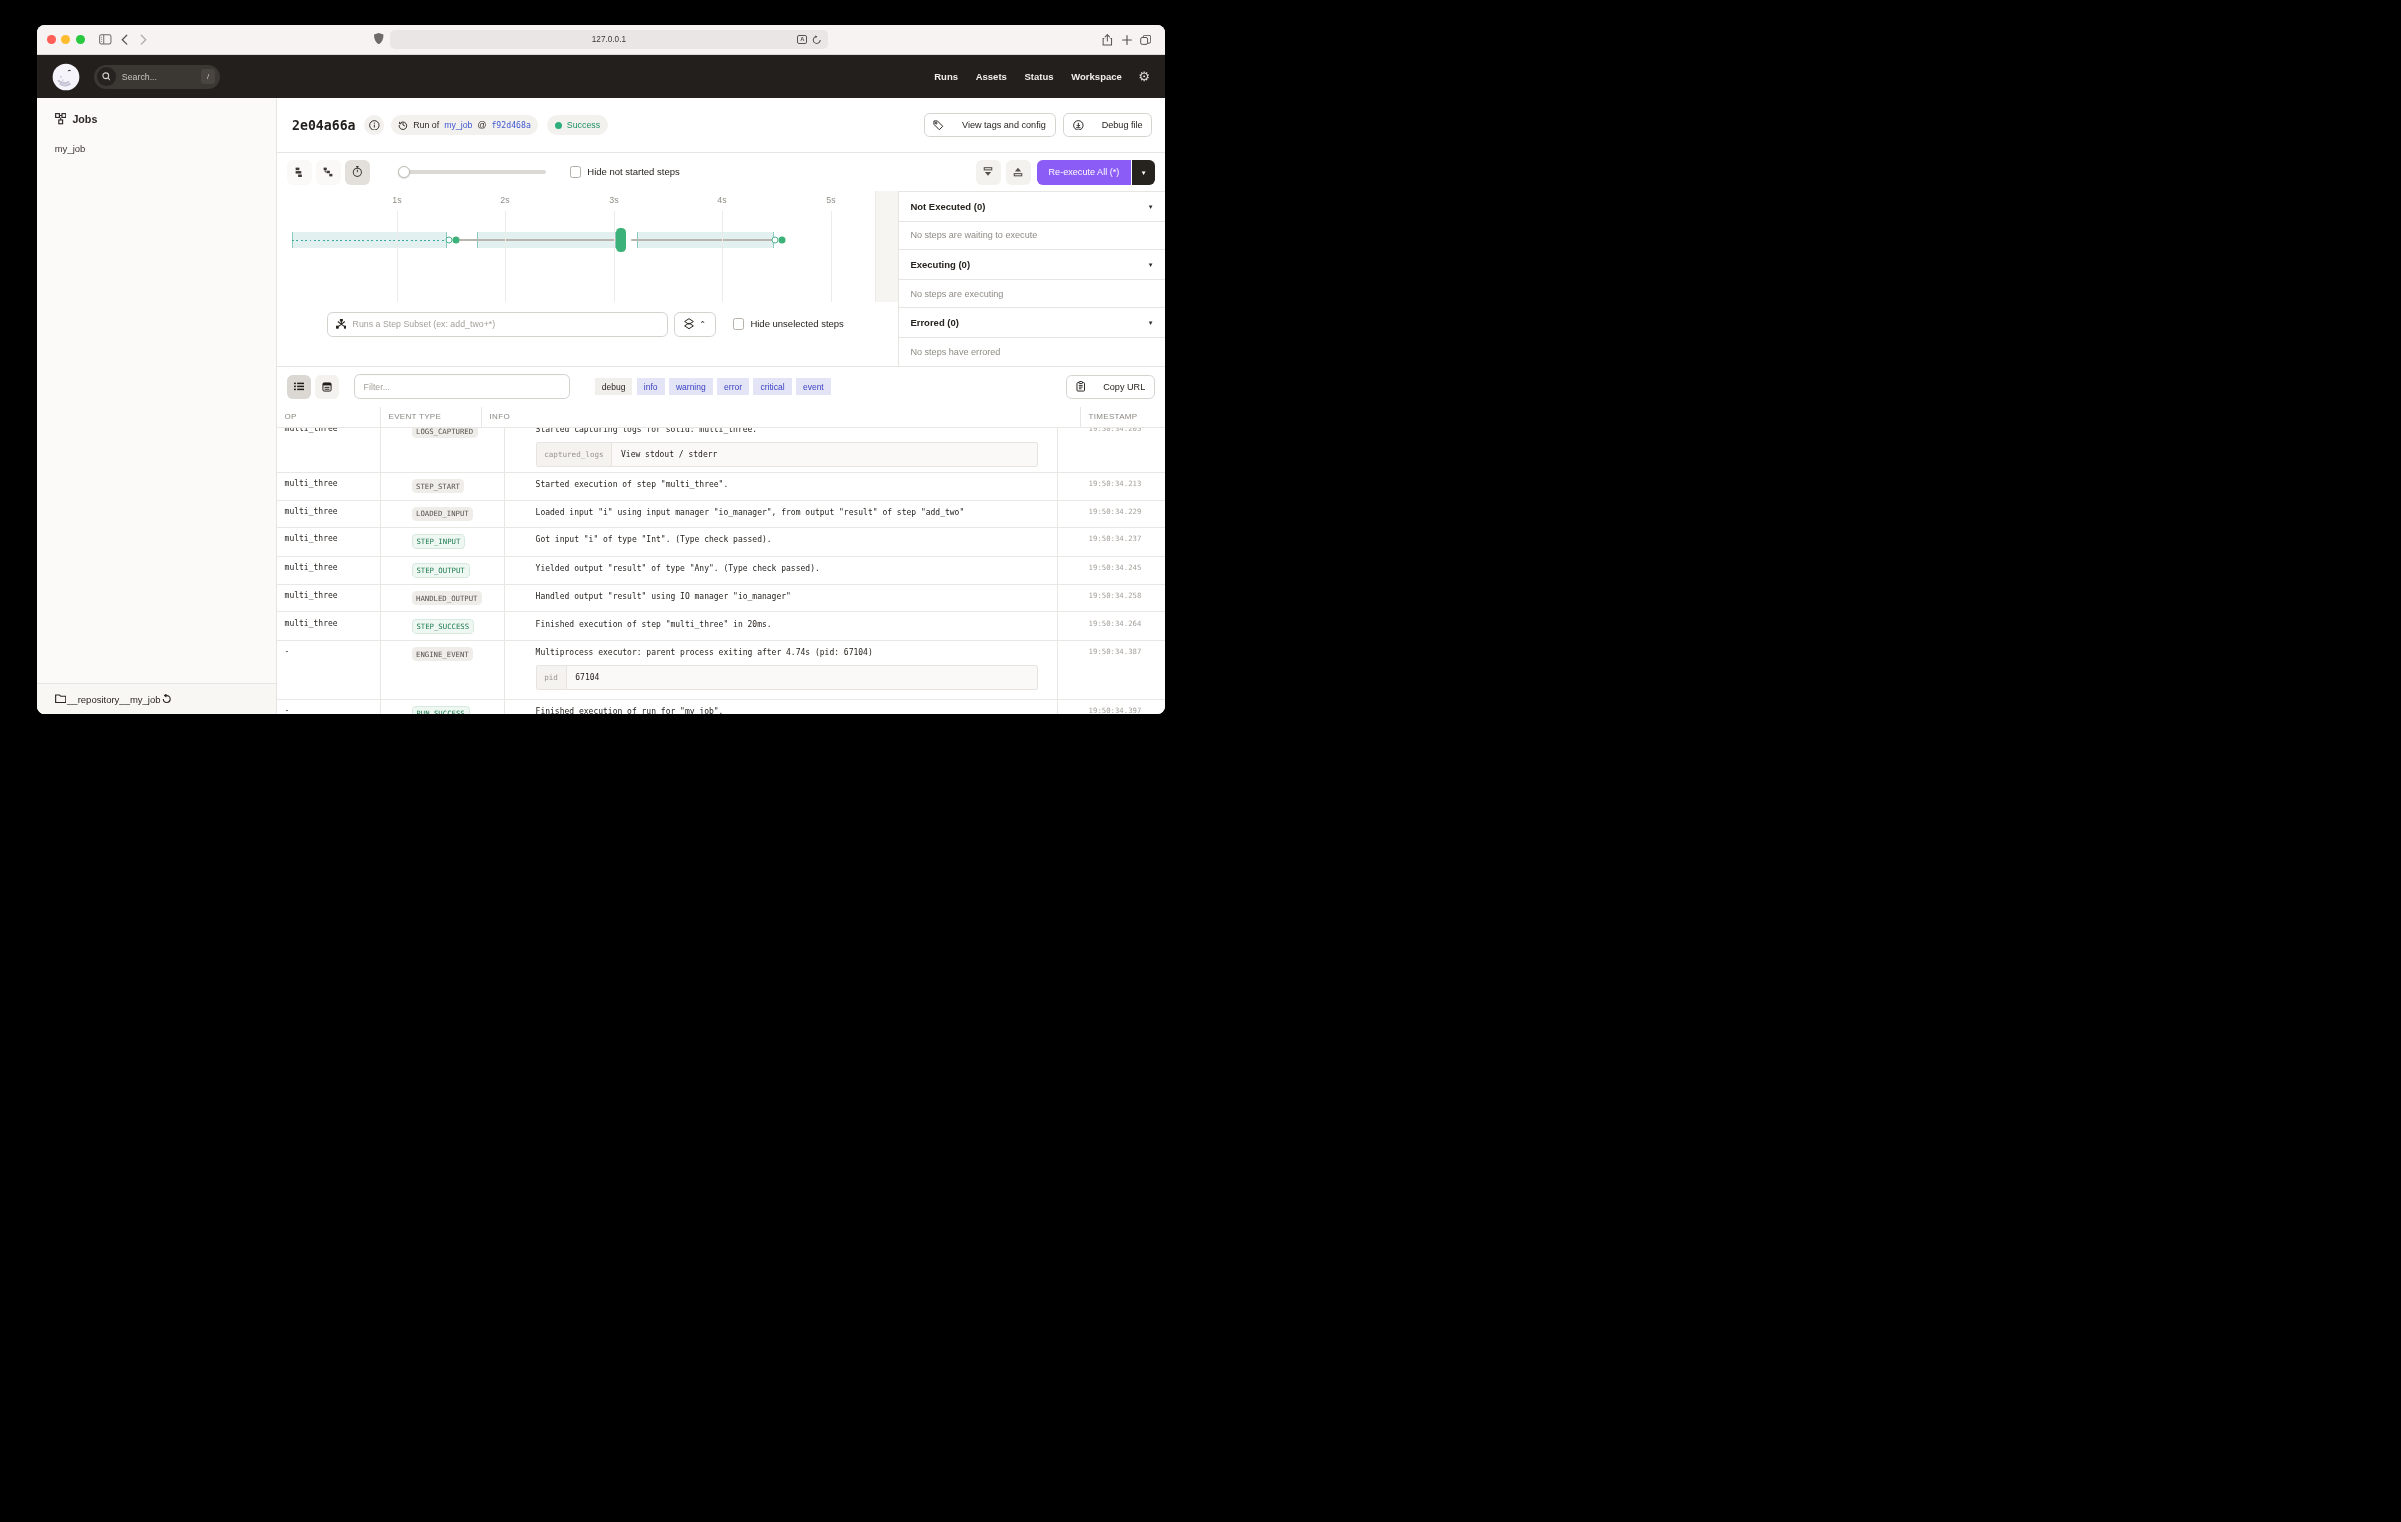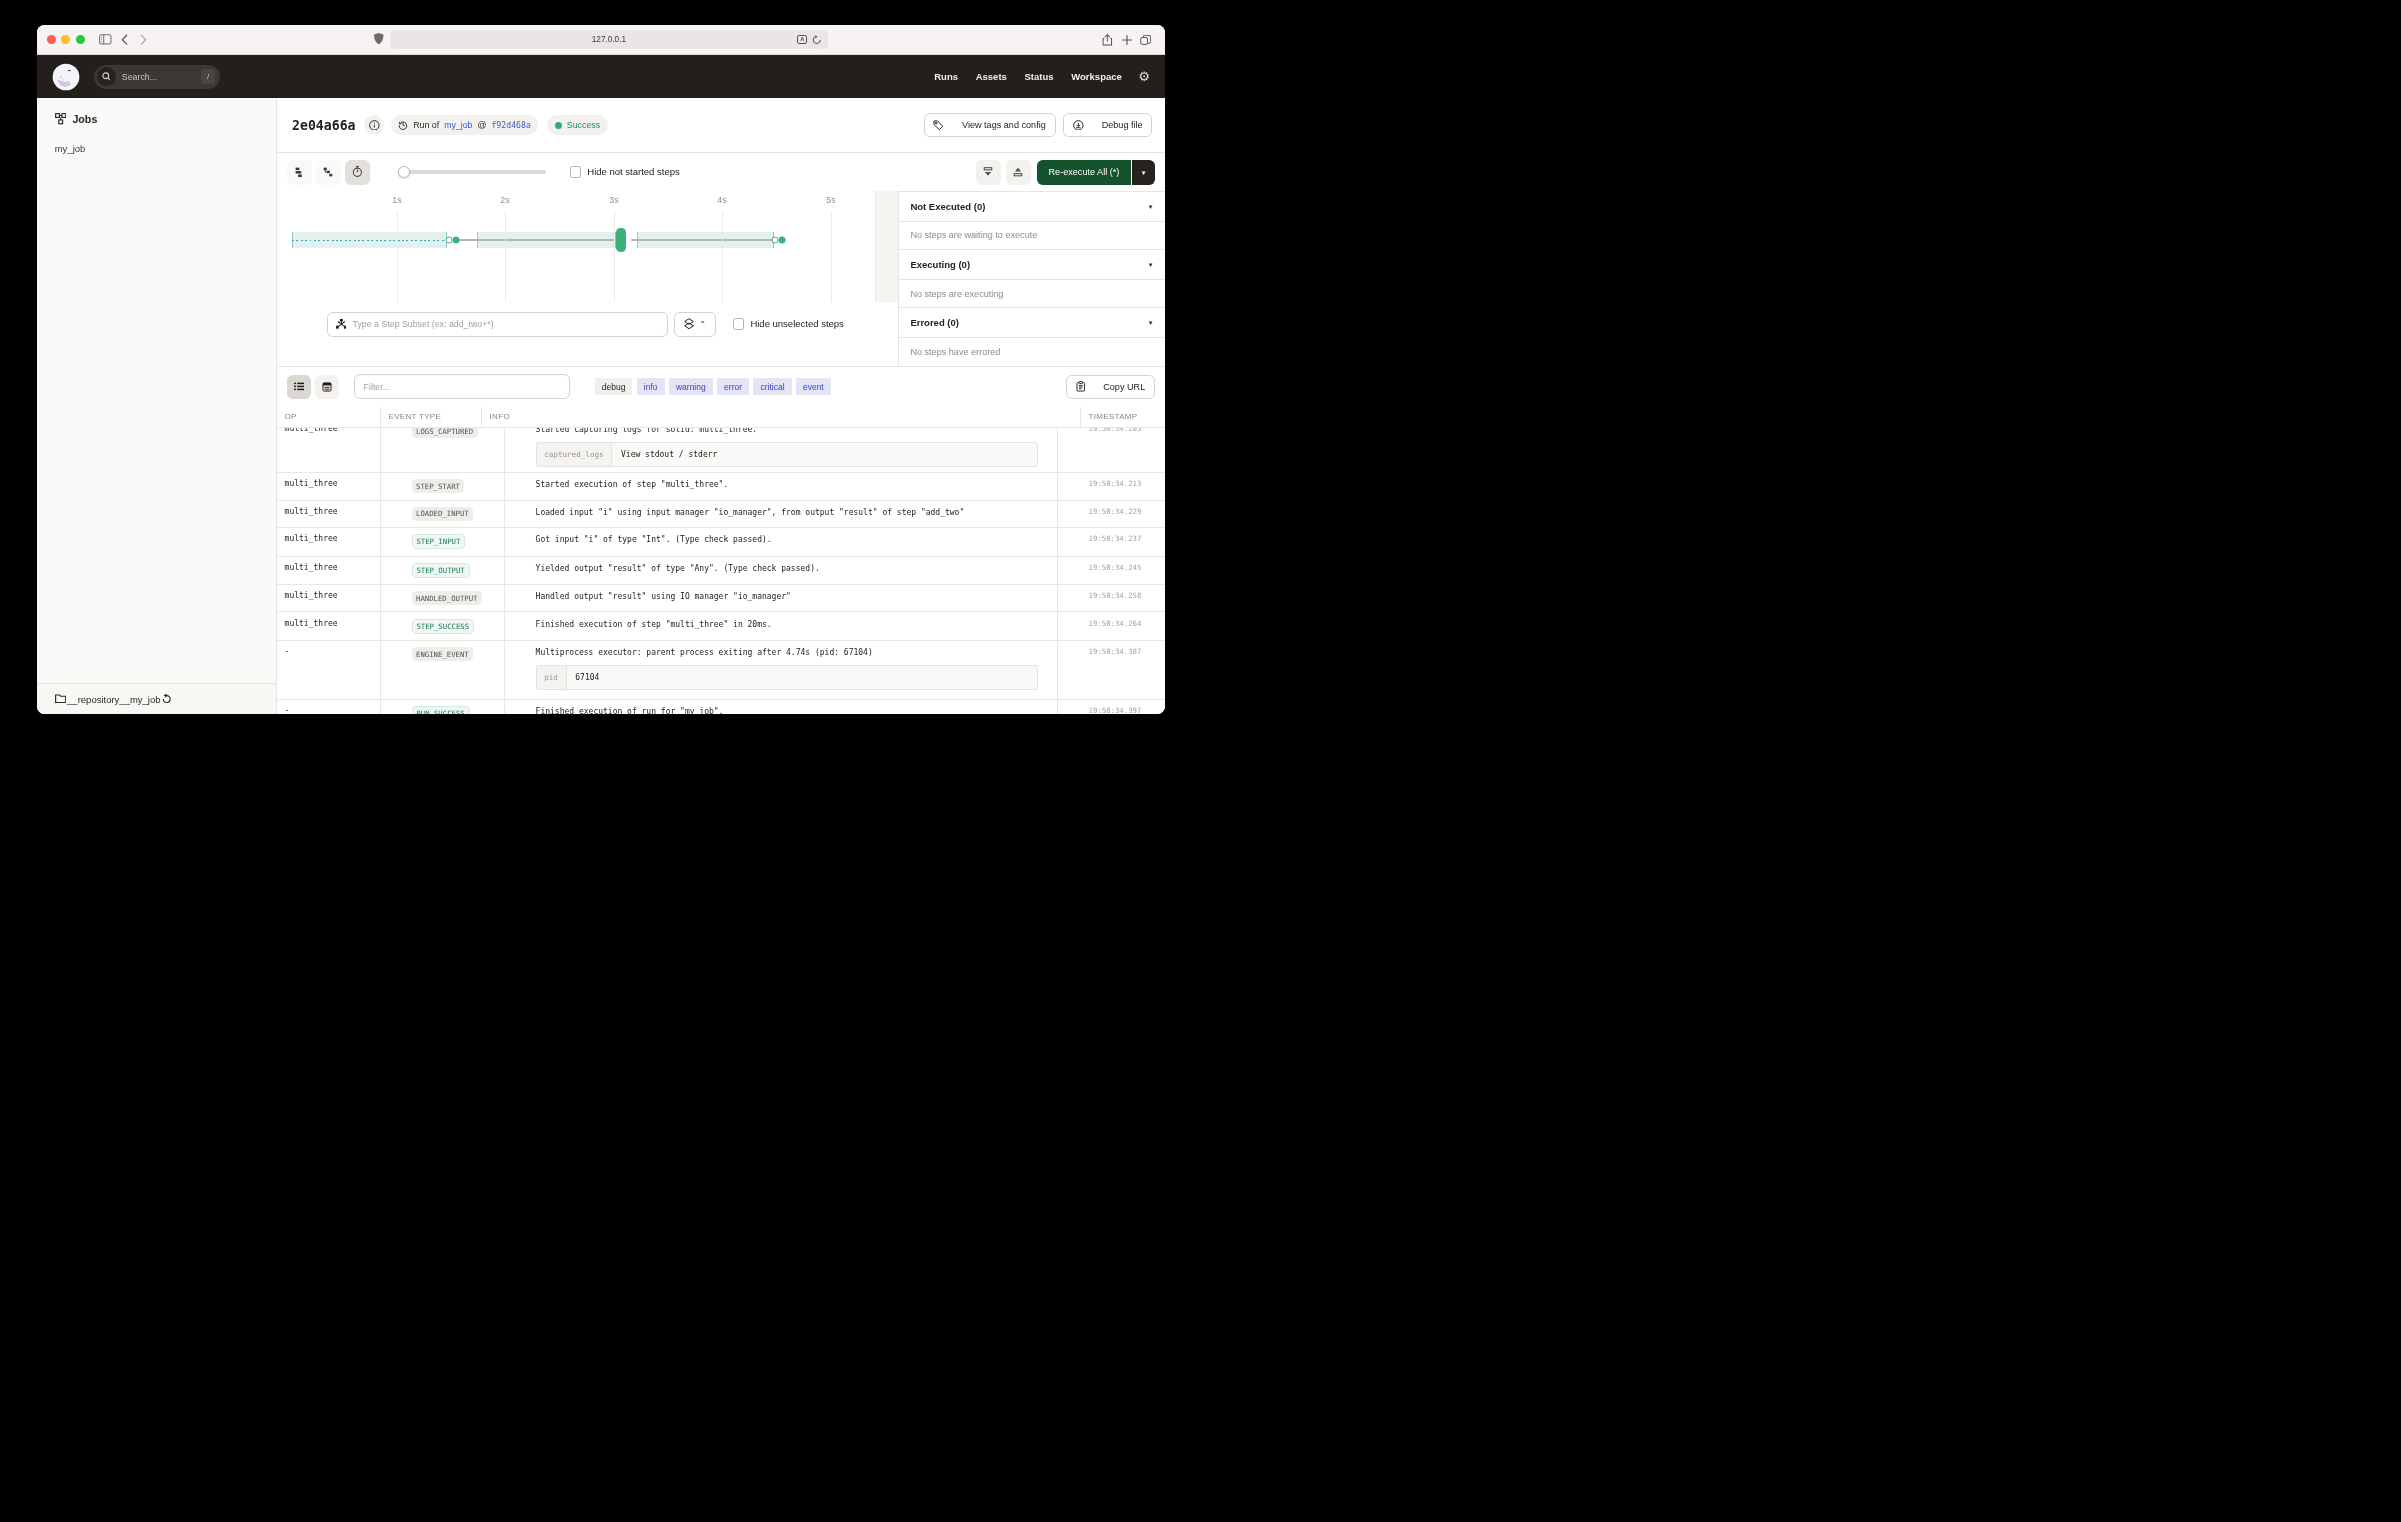--- a/index.html
+++ b/index.html
@@ -89,21 +89,21 @@
             position:relative; }
   .slider-knob { position:absolute; left:-1.3px; top:50%; transform:translateY(-50%);
                  width:12px; height:12px; background:#fff; border:0.6px solid #c2beb9;
                  border-radius:50%; box-shadow:0 0.6px 1.3px rgba(0,0,0,.25); }
   .check-row { display:flex; align-items:center; gap:6.3px; cursor:pointer; }
   .checkbox { width:11.4px; height:11.4px; border:0.9px solid #b5b0aa; border-radius:2.5px; background:#fff; }
   .check-label { font-size:9.5px; color:#26221e; }
   .gantt-toolbar .check-row { margin-left:24px; }
   .toolbar-spacer { flex:1; }
   .split-btn { display:flex; margin-left:6.3px; }
-  .split-main { background:#14532d; color:#fff; font-size:9.1px; height:25px; padding:0 11.4px;
+  .split-main { background:#8b5cf6; color:#fff; font-size:9.1px; height:25px; padding:0 11.4px;
                 display:flex; align-items:center; border-radius:5.7px 0 0 5.7px; cursor:pointer;text-align:center; }
   .split-caret { background:#26221e; color:#fff; width:23px; height:25px; margin-left:1.3px;
                  display:flex; align-items:center; justify-content:center;
                  border-radius:0 5.7px 5.7px 0; font-size:6.3px; cursor:pointer; }
 
   .gantt-body { display:flex; flex:0 0 auto; }
   .gantt-left { flex:1; min-width:0; position:relative; }
   .timeline { position:relative; height:111px; overflow:hidden; }
   .tick-label { position:absolute; top:3.8px; transform:translateX(-50%); font-size:8.8px; color:#928d87; }
   .gridline { position:absolute; top:20px; bottom:0; width:0.6px; background:#edebe8; }
@@ -430,21 +430,21 @@
               <svg width="10.7" height="10.7" viewBox="0 0 17 17" stroke="#26221e" stroke-width="1.7" fill="#26221e">
                 <line x1="8.5" y1="8.5" x2="8.5" y2="1.5"></line>
                   <line x1="8.5" y1="8.5" x2="2" y2="13"></line>
                   <line x1="8.5" y1="8.5" x2="15" y2="13"></line>
                   <line x1="8.5" y1="8.5" x2="3" y2="4"></line>
                   <line x1="8.5" y1="8.5" x2="14" y2="4"></line>
                 <rect x="7" y="0" width="3" height="3"></rect>
                   <rect x="0.5" y="11.5" width="3" height="3"></rect>
                   <rect x="13.5" y="11.5" width="3" height="3"></rect>
               </svg>
-              <span class="subset-ph">Type a Step Subset (ex: add_two+*)</span>
+              <span class="subset-ph">Runs a Step Subset (ex: add_two+*)</span>
             </div>
             <div class="subset-btn">
               <svg width="10" height="11.4" viewBox="0 0 16 18" fill="none" stroke="#26221e" stroke-width="1.6">
                 <path d="M8 1 L15 5.5 L8 10 L1 5.5 Z"></path>
                   <path d="M8 8 L15 12.5 L8 17 L1 12.5 Z"></path>
               </svg>
               <span class="subset-caret">⌃</span>
             </div>
             <div class="check-row">
               <span class="checkbox"></span>

